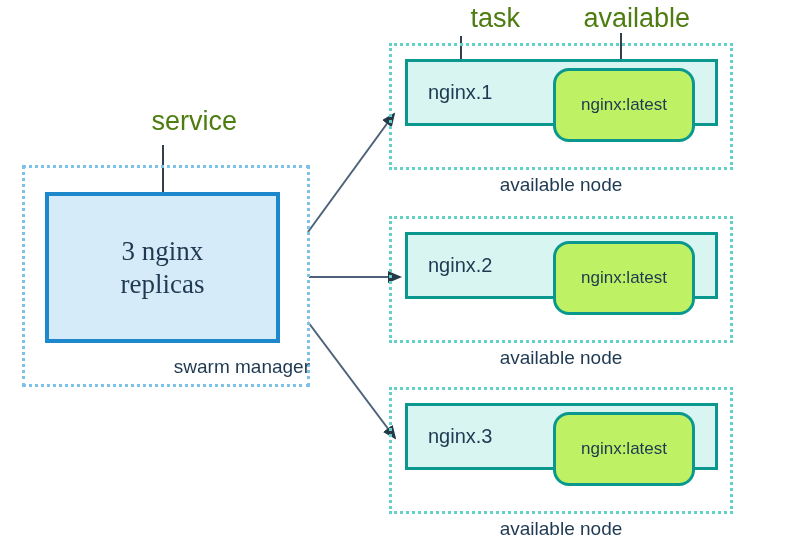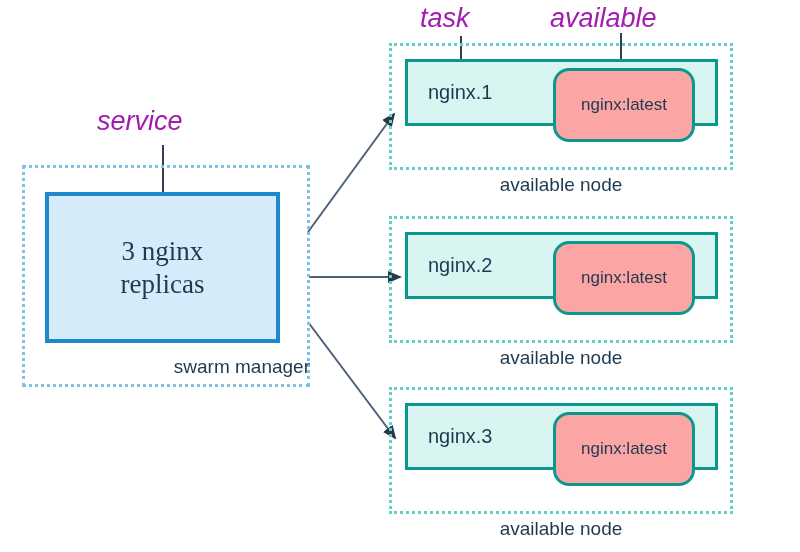--- a/index.html
+++ b/index.html
@@ -1,21 +1,21 @@
 <!DOCTYPE html>
 <html><head>
 <meta charset="utf-8">
 <style>
   html,body{margin:0;padding:0;background:#ffffff;}
   .stage{
     position:relative;width:800px;height:552px;background:#ffffff;
     font-family:"Liberation Sans",sans-serif;color:#1e3951;overflow:hidden;
   }
   .connector-layer{position:absolute;left:0;top:0;width:800px;height:552px;pointer-events:none;}
-  .callout{position:absolute;font-size:27px;text-align:left;color:#a21caf;font-style:italic;}
+  .callout{position:absolute;font-size:27px;text-align:right;color:#4d7c0f;}
   
   .mgr-dotted{
     position:absolute;left:22px;top:165px;width:288px;height:222px;
     border:3px dotted #7fc2e8;box-sizing:border-box;
   }
   .mgr-box{
     position:absolute;left:45px;top:192px;width:235px;height:151px;
     background:#d6ebf9;border:4px solid #1e88cc;box-sizing:border-box;
     display:flex;flex-direction:column;align-items:center;justify-content:center;
     font-size:27px;line-height:33px;text-align:center;font-family:Liberation Serif, serif;
@@ -30,21 +30,21 @@
     border:3px dotted #63d1c8;box-sizing:border-box;
   }
   .node-box{
     position:absolute;left:16px;top:16px;width:313px;height:67px;
     background:#d8f5f2;border:3px solid #0a988e;box-sizing:border-box;
     display:flex;align-items:center;
   }
   .task-name{font-size:20px;padding-left:20px;white-space:nowrap;}
   .container-box{
     position:absolute;left:145px;top:6px;width:142px;height:74px;
-    background:#fca5a5;border:3px solid #0a988e;border-radius:16px;box-sizing:border-box;
+    background:#bef264;border:3px solid #0a988e;border-radius:16px;box-sizing:border-box;
     display:flex;align-items:center;justify-content:center;font-size:17px;white-space:nowrap;
   }
   .node-caption{
     position:absolute;left:0;top:131px;width:344px;text-align:center;font-size:19px;
   }
 </style>
 </head>
 <body>
 
 <div class="stage">

